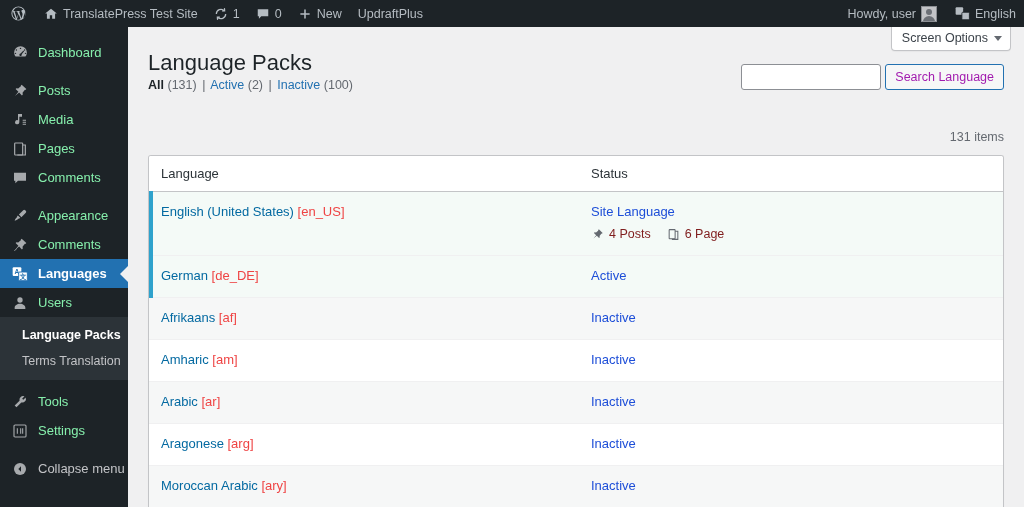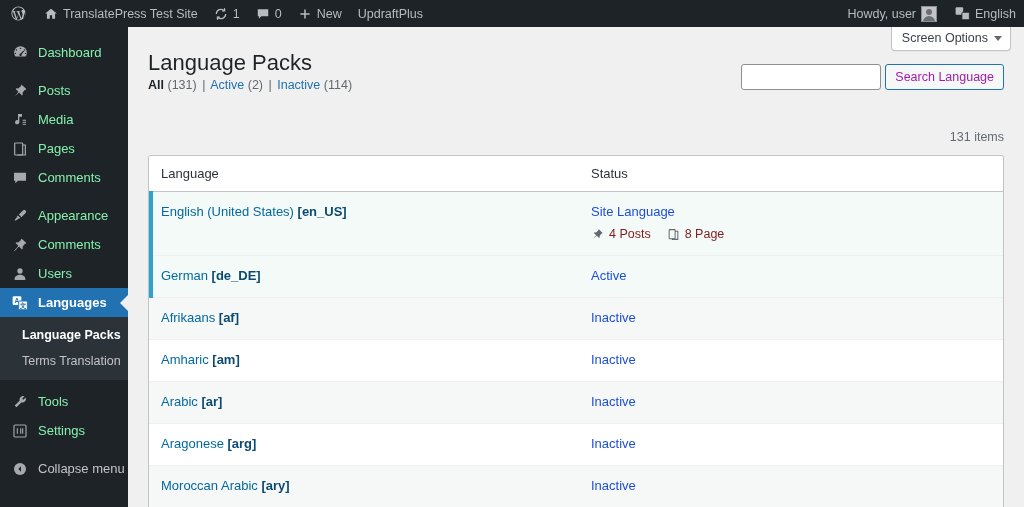--- a/index.html
+++ b/index.html
@@ -195,21 +195,21 @@
   tr.row-plain td { background: #fff; }
   tr.row-active td { background: #f4faf7; }
   tr.row-active td.first-cell,
   tr.row-accent td.first-cell { position: relative; }
   td.first-cell { position: relative; }
   tr.has-accent td.first-cell::before {
     content: ""; position: absolute; left: 0; top: -1px; bottom: -1px;
     width: 4px; background: #2ea2cc;
   }
   .lang-name { font-weight: 400; color: #0369a1; margin-top: 35px; }
-  .lang-code { color: #0c4a6e; font-weight: 700; }
+  .lang-code { color: #ef4444; font-weight: 400; }
   .status-text { color: #1d4ed8; }
   .row-meta {
     margin-top: 8px;
     display: flex; align-items: center; gap: 7px;
     font-size: 12.5px;
   }
   .row-meta .meta-group { display: flex; align-items: center; gap: 5px; margin-right: 9px; }
   .row-meta a { color: #7f1d1d; text-decoration: none; }
   .row-meta .meta-icon { color: #646970; display: flex; align-items: center; }
   .row-meta .meta-icon svg { display: block; }
@@ -344,40 +344,40 @@
   <div class="menu-item">
     <span class="mi-icon">
       <svg width="16" height="16" viewBox="0 0 24 24" fill="currentColor">
           <path d="M14.5 2.5 13 4l.6.6-4.3 3.6-2.6-.4-1.3 1.3 4.2 4.2-5.1 6.2 6.2-5.1 4.2 4.2 1.3-1.3-.4-2.6L19.4 10l.6.6 1.5-1.5-7-6.6z"></path>
           <path d="M3 20.5 7 17l.5.6L4 21z"></path>
         </svg>
     </span>
     <span>Comments</span>
   </div>
 
-  <div class="menu-item">
-    <span class="mi-icon">
-      <svg width="16" height="16" viewBox="0 0 24 24" fill="currentColor">
-          <circle cx="12" cy="7.5" r="4"></circle>
-          <path d="M12 13c-4.4 0-8 2.6-8 5.8V21h16v-2.2c0-3.2-3.6-5.8-8-5.8z"></path>
-        </svg>
-    </span>
-    <span>Users</span>
-  </div>
-
   <div class="menu-item current">
     <span class="mi-icon">
       <svg width="16" height="16" viewBox="0 0 24 24">
           <rect x="1" y="2" width="13" height="13" rx="1.5" fill="#ffffff"></rect>
           <text x="7.5" y="12" font-size="10" font-family="Liberation Sans, sans-serif" fill="#2271b1" text-anchor="middle">A</text>
           <rect x="10" y="9" width="13" height="13" rx="1.5" fill="#ffffff" stroke="#2271b1" stroke-width="1.4"></rect>
           <text x="16.5" y="19.5" font-size="10" font-family="Liberation Sans, sans-serif" fill="#2271b1" text-anchor="middle">文</text>
         </svg>
     </span>
     <span>Languages</span>
+  </div>
+
+  <div class="menu-item">
+    <span class="mi-icon">
+      <svg width="16" height="16" viewBox="0 0 24 24" fill="currentColor">
+          <circle cx="12" cy="7.5" r="4"></circle>
+          <path d="M12 13c-4.4 0-8 2.6-8 5.8V21h16v-2.2c0-3.2-3.6-5.8-8-5.8z"></path>
+        </svg>
+    </span>
+    <span>Users</span>
   </div>
 
   <div class="submenu">
     <span class="submenu-item current">Language Packs</span>
     <span class="submenu-item">Terms Translation</span>
   </div>
 
   <div class="menu-item" style="margin-top:7px;">
     <span class="mi-icon">
       <svg width="16" height="16" viewBox="0 0 24 24" fill="currentColor">
@@ -422,21 +422,21 @@
   <h1 class="page-title">Language Packs</h1>
 
   <div class="subsubsub">
     <a href="#" class="current">All</a>
     <span class="cnt">(131)</span>
     <span class="sep">|</span>
     <a href="#">Active</a>
     <span class="cnt">(2)</span>
     <span class="sep">|</span>
     <a href="#">Inactive</a>
-    <span class="cnt">(114)</span>
+    <span class="cnt">(100)</span>
   </div>
 
   <div class="search-box">
     <input class="search-input" type="text" placeholder="" style="">
     <button class="search-submit">Search Language</button>
   </div>
 
   <div class="displaying-num">131 items</div>
 
   <div class="table-wrap">
@@ -459,21 +459,21 @@
                   </span>
                   <a href="#">4 Posts</a>
                 </span>
                 <span class="meta-group">
                   <span class="meta-icon">
                     <svg width="13" height="13" viewBox="0 0 24 24" fill="none" stroke="currentColor" stroke-width="1.9">
                       <rect x="4" y="3" width="11" height="17" rx="1"></rect>
                       <path d="M15 6h5v15H9"></path>
                     </svg>
                   </span>
-                  <a href="#">8 Page</a>
+                  <a href="#">6 Page</a>
                 </span>
               </div></td>
           </tr>
           <tr class="row-active has-accent">
             <td class="first-cell"><span class="lang-name">German</span><span class="lang-code"> [de_DE]</span></td>
             <td><span class="status-text">Active</span></td>
           </tr>
           <tr class="row-alt">
             <td class="first-cell"><span class="lang-name">Afrikaans</span><span class="lang-code"> [af]</span></td>
             <td><span class="status-text">Inactive</span></td>

